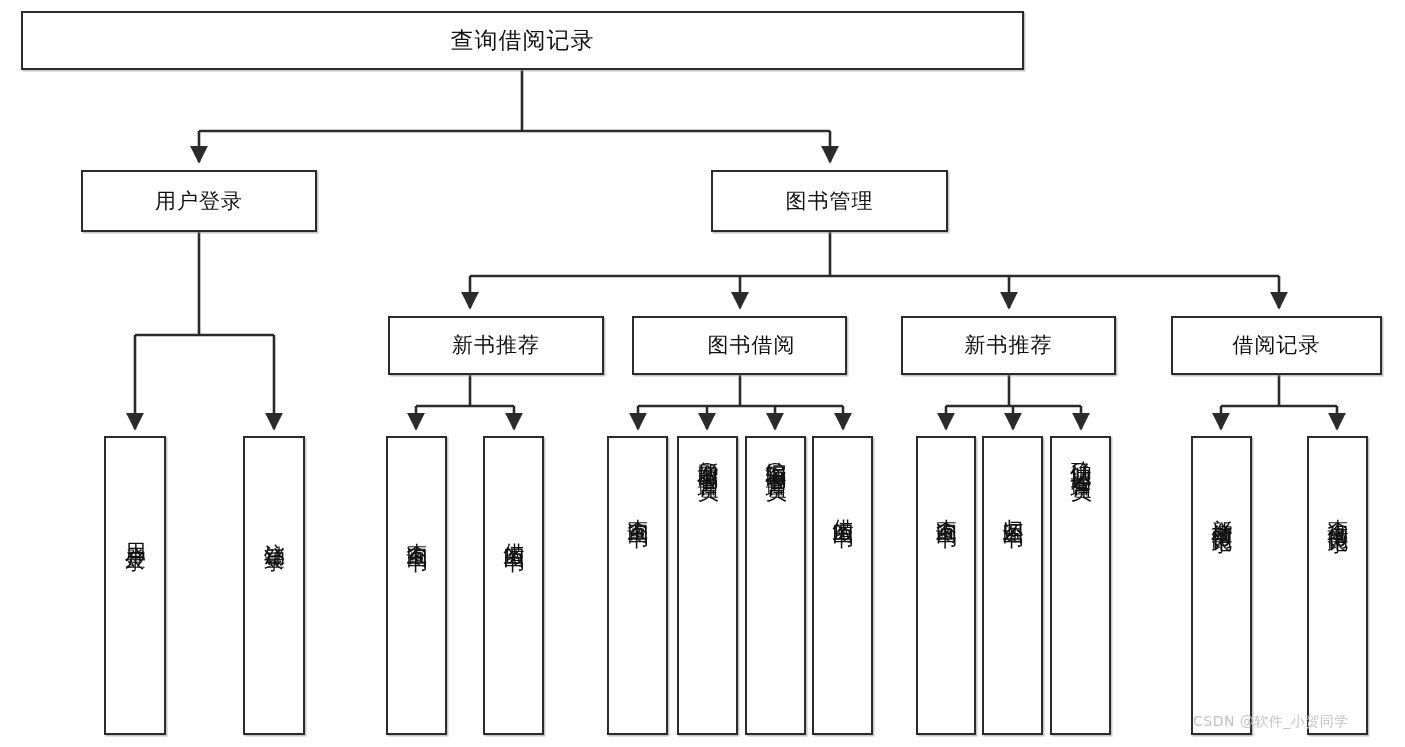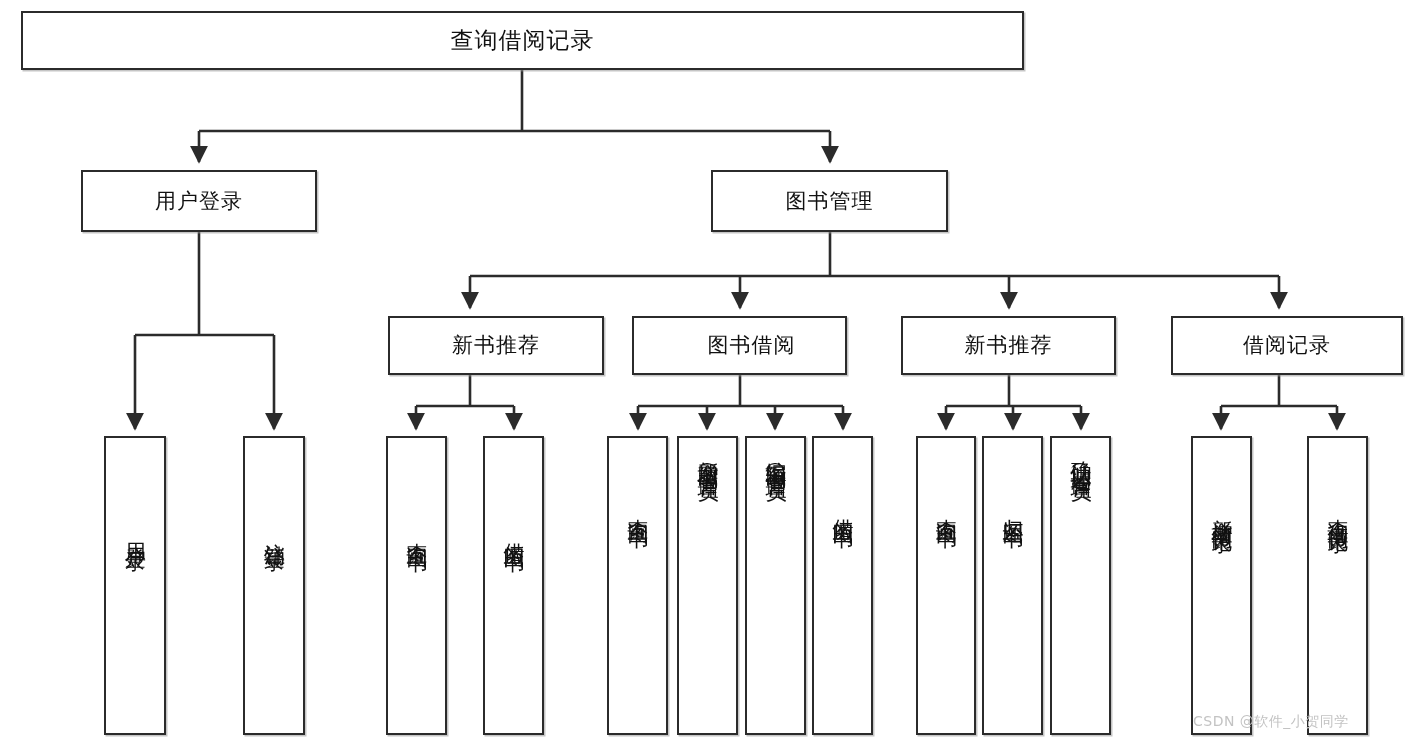--- a/index.html
+++ b/index.html
@@ -63,21 +63,21 @@
   
   .lvl2 {
     top: 316px;
     height: 59px;
     font-size: 21px;
     letter-spacing: 1px;
   }
   .lvl2.n0 { left: 362px;  width: 216px; margin-left: 26px; }
   .lvl2.n1 { left: 632px;  width: 215px; padding-left: 24px; }
   .lvl2.n2 { left: 901px;  width: 215px; }
-  .lvl2.n3 { left: 1171px; width: 232px; }
+  .lvl2.n3 { left: 1171px; width: 211px; }
   
   .leaf {
     top: 436px;
     height: 299px;
     font-size: 21px;
     align-items: flex-start;
     justify-content: center;
     padding-top: 6px;
   }
   .leaf .label {

